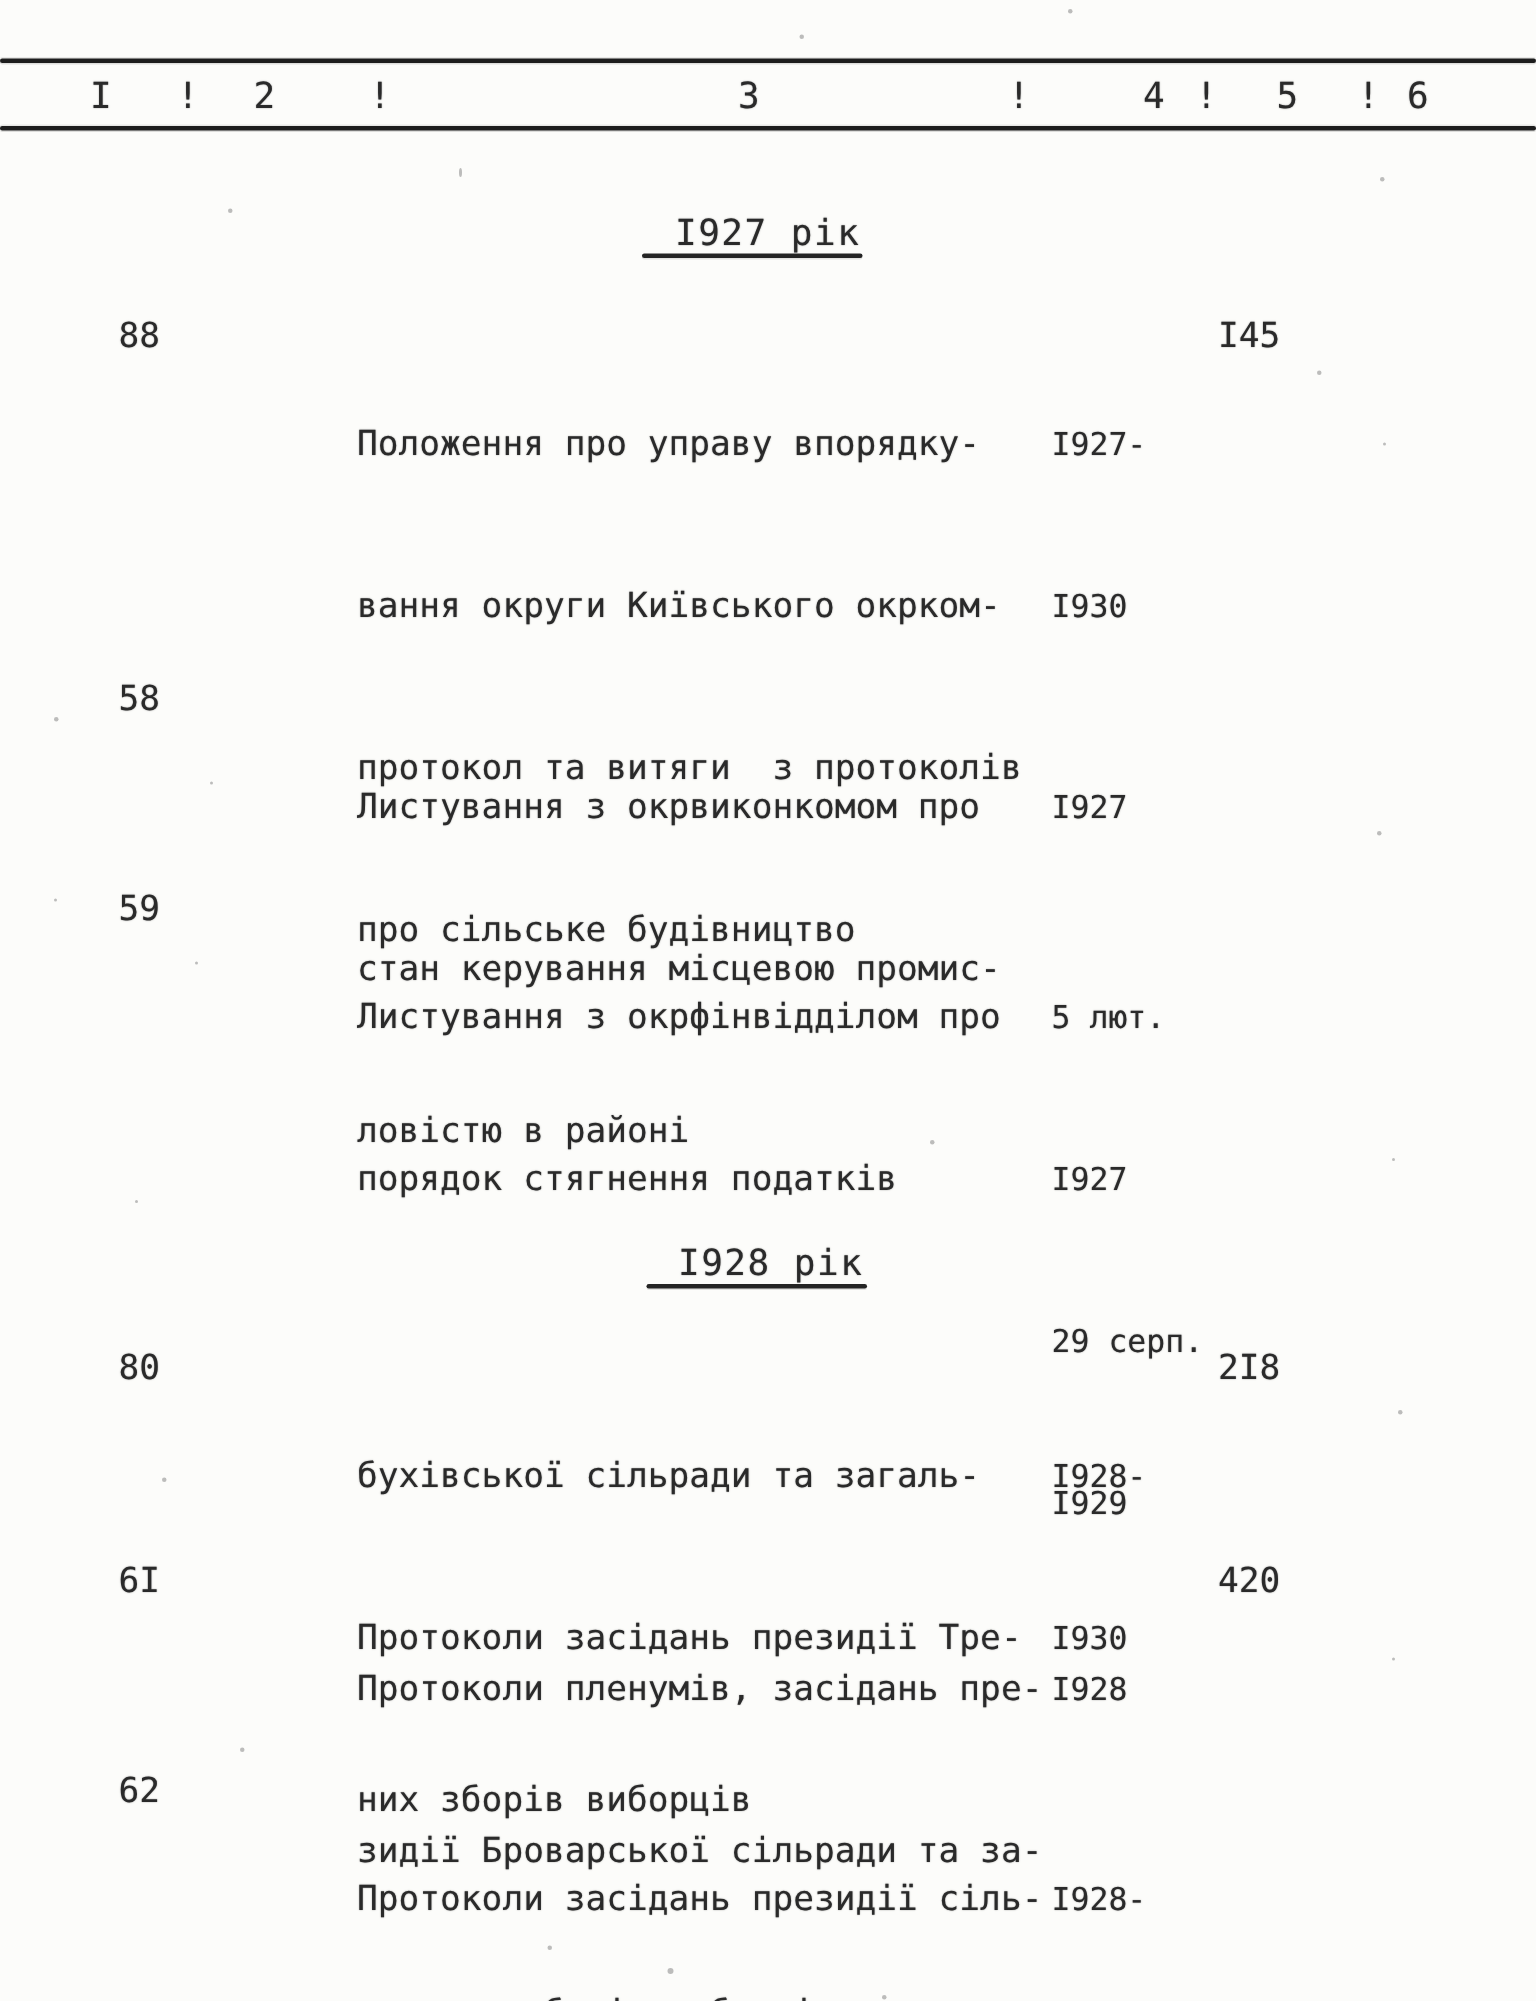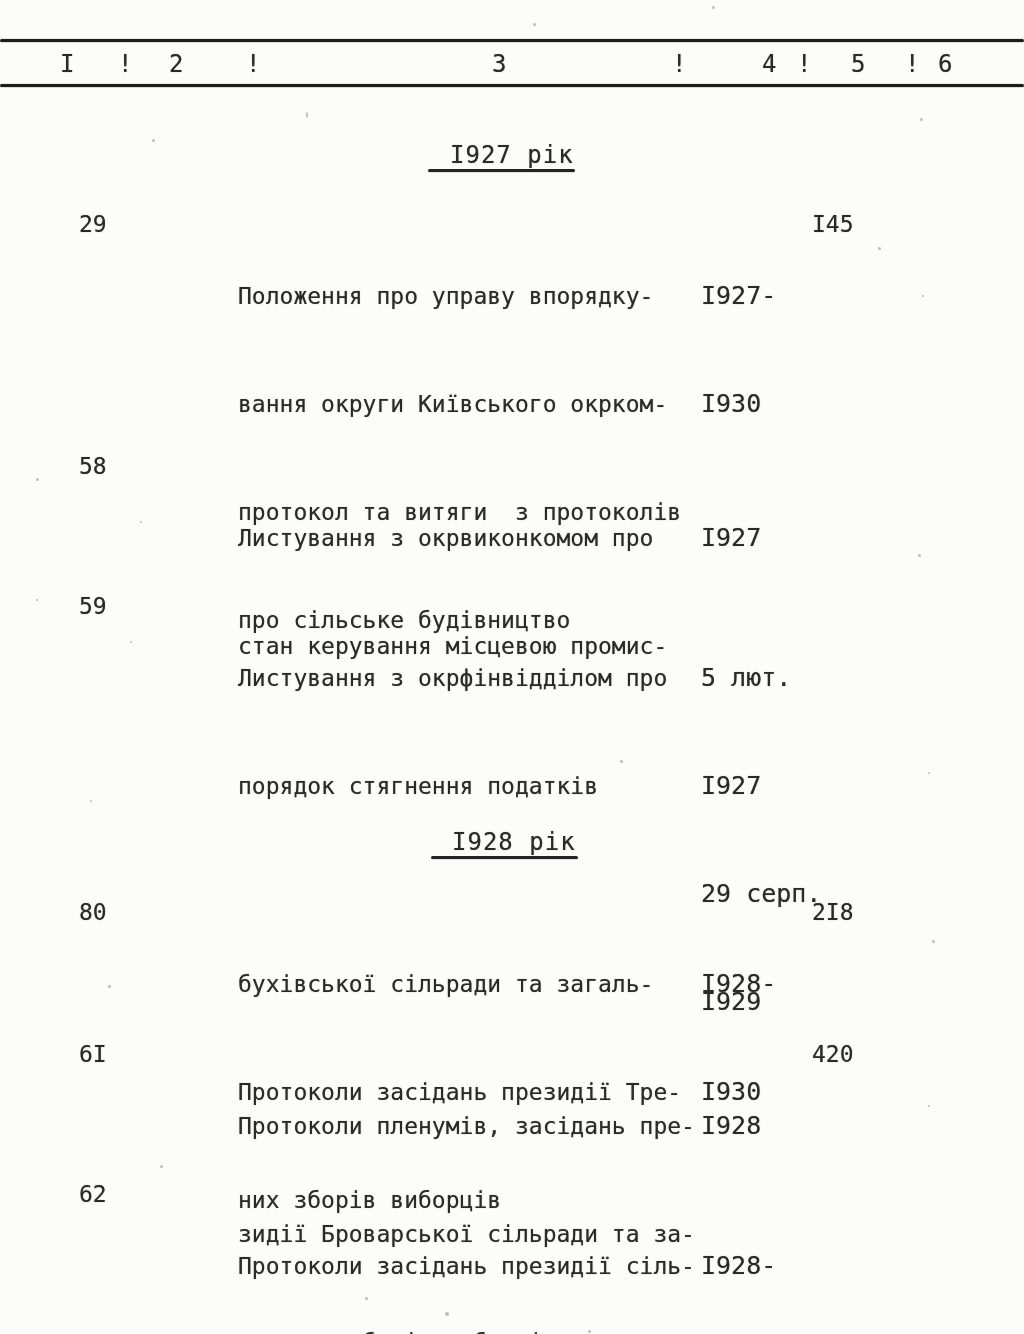--- a/index.html
+++ b/index.html
@@ -38,21 +38,21 @@
   .entry .no{
     position:absolute;left:79px;top:0;
     font-size:23px;line-height:36px;
   }
   .entry .title{
     position:absolute;left:238px;top:0;
     font-size:23px;line-height:36px;white-space:pre;
   }
   .entry .dates{
     position:absolute;left:701px;top:0;
-    font-size:25px;line-height:36px;white-space:pre;
+    font-size:21px;line-height:36px;white-space:pre;
   }
   .entry .pages{
     position:absolute;left:812px;top:0;
     font-size:23px;line-height:36px;
   }
   .line{height:36px;}
   .speck{
     position:absolute;background:#6f6f6f;border-radius:50%;
     opacity:.45;
   }
@@ -76,39 +76,40 @@
     <span style="left:797px">!</span>
     <span style="left:851px">5</span>
     <span style="left:905px">!</span>
     <span style="left:938px">6</span>
   </div>
 
   <div class="year-heading" style="top:141px;left:450px">I927 рік</div>
   <div class="year-underline" style="top:169px;left:428px;width:147px"></div>
 
   <div class="entry" style="top:206px">
-    <div class="no">29</div>
+    <div class="no">88</div>
     <div class="title">
       <div class="line">Положення про управу впорядку-</div>
       <div class="line">вання округи Київського окрком-</div>
       <div class="line">протокол та витяги  з протоколів</div>
       <div class="line">про сільське будівництво</div>
     </div>
     <div class="dates">
       <div class="line">I927-</div>
       <div class="line">I930</div>
     </div>
     <div class="pages">I45</div>
   </div>
 
   <div class="entry" style="top:448px">
     <div class="no">58</div>
     <div class="title">
       <div class="line">Листування з окрвиконкомом про</div>
       <div class="line">стан керування місцевою промис-</div>
+      <div class="line">ловістю в районі</div>
     </div>
     <div class="dates">
       <div class="line">I927</div>
     </div>
   </div>
 
   <div class="entry" style="top:588px">
     <div class="no">59</div>
     <div class="title">
       <div class="line">Листування з окрфінвідділом про</div>

